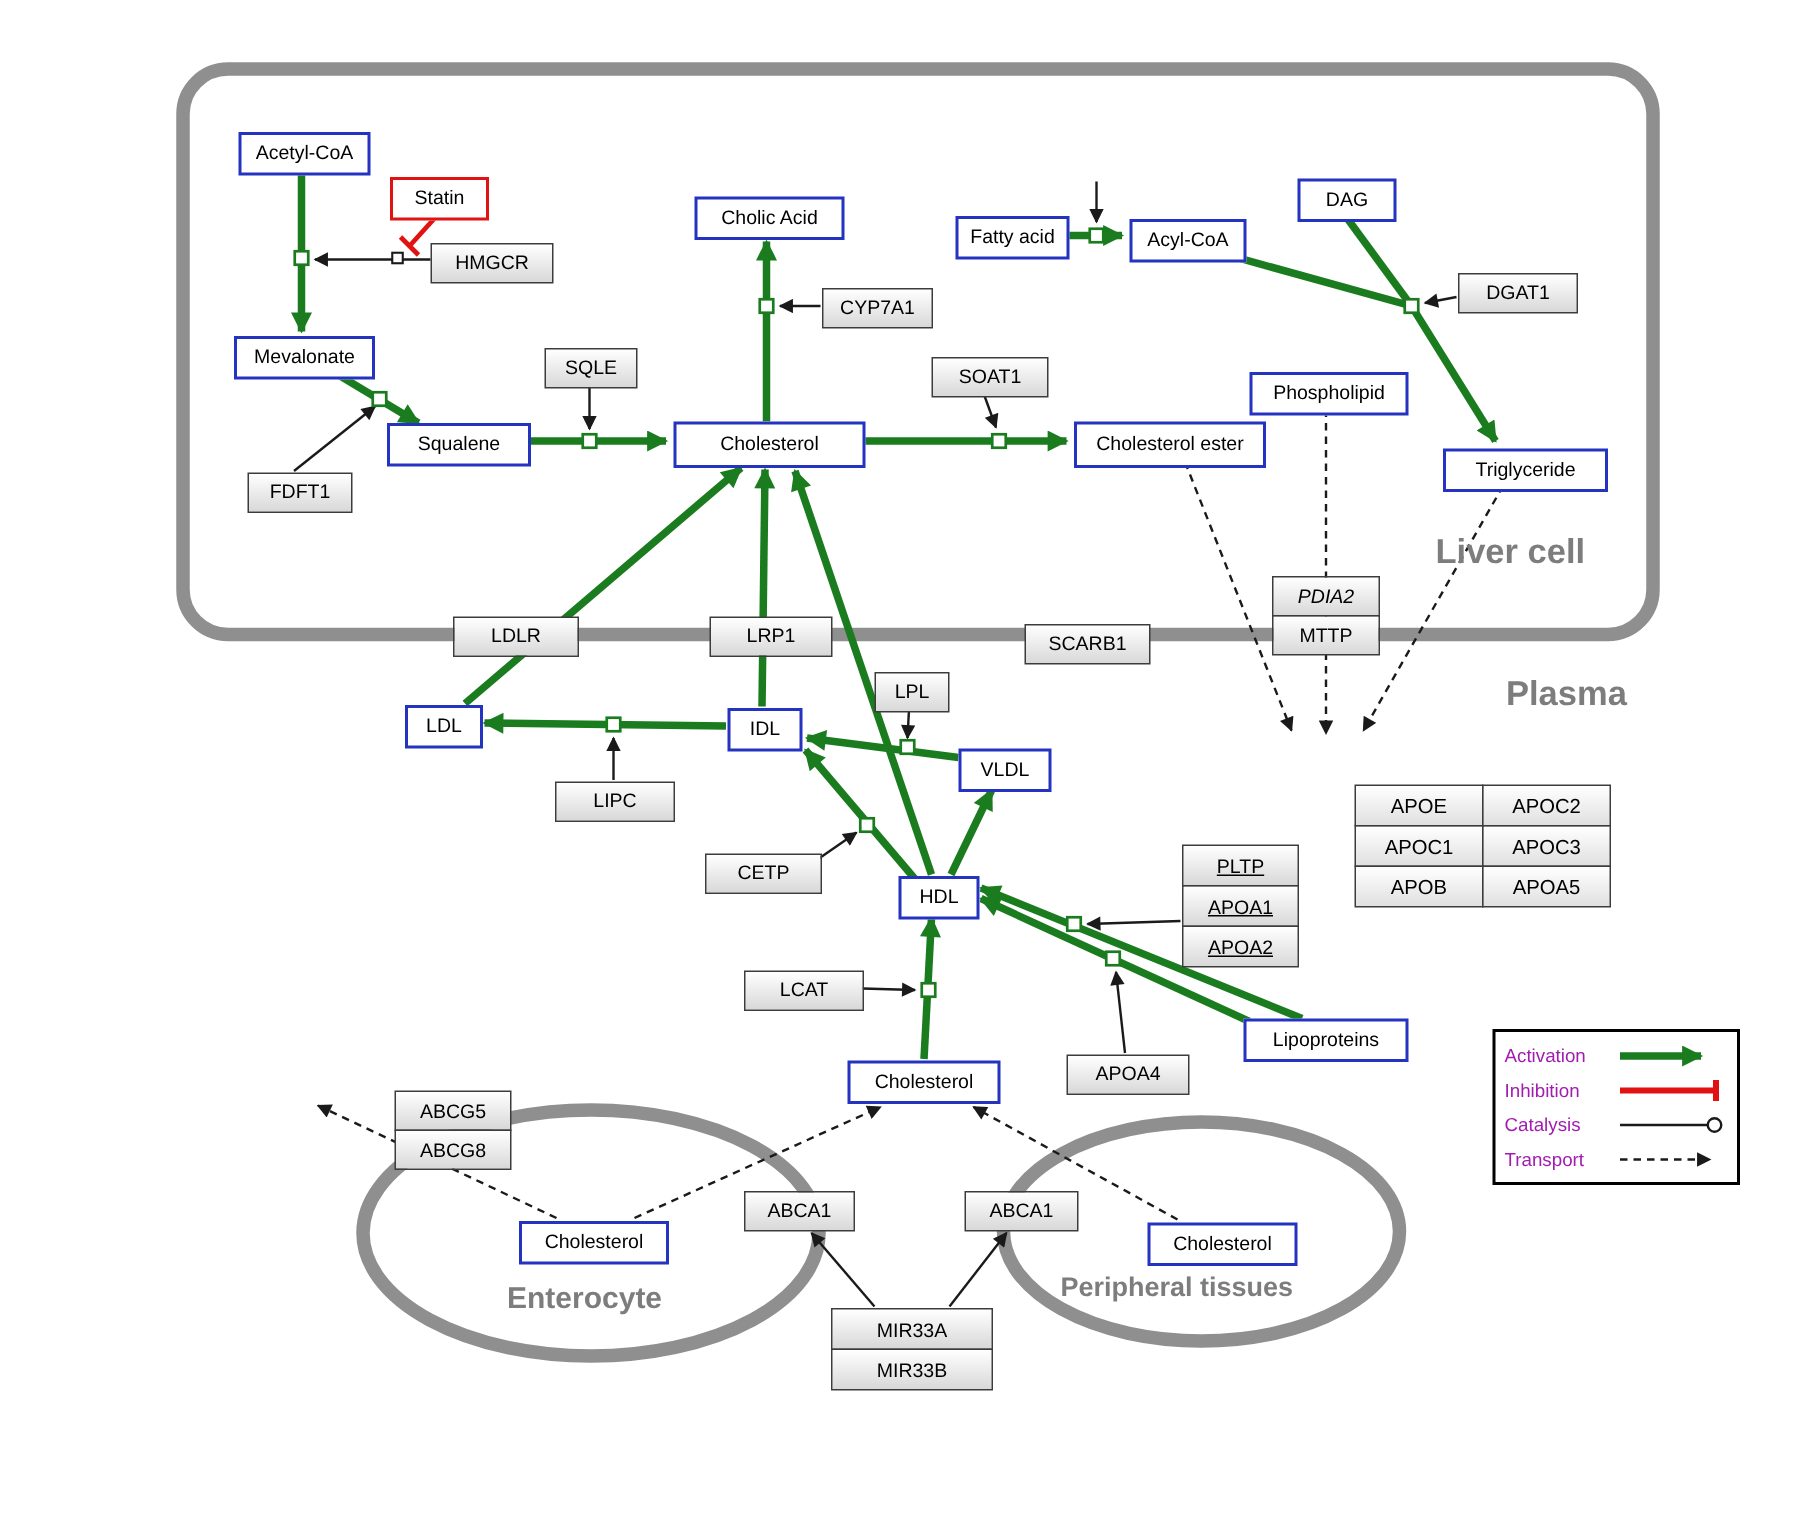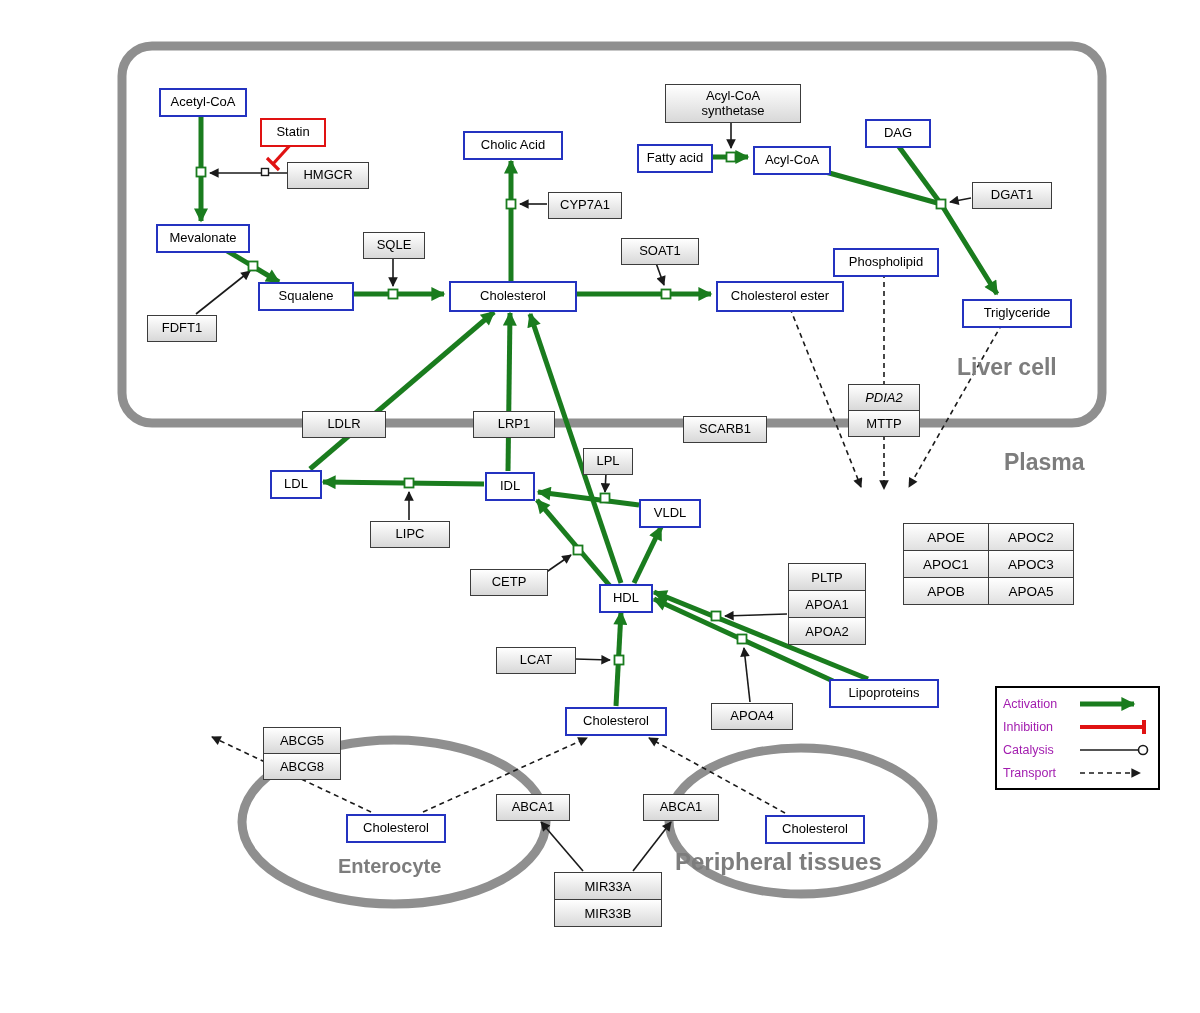--- a/index.html
+++ b/index.html
@@ -125,21 +125,21 @@
     </div>
   <div class="box statin" style="left:260px;top:118px;width:62px;height:25px;">
       <span>Statin</span>
     </div>
   <div class="box enz" style="left:287px;top:162px;width:80px;height:25px;">
       <span>HMGCR</span>
     </div>
   <div class="box met" style="left:156px;top:224px;width:90px;height:25px;">
       <span>Mevalonate</span>
     </div>
-  <div class="box enz" style="left:147px;top:315px;width:68px;height:25px;">
+  <div class="box enz" style="left:165px;top:315px;width:68px;height:25px;">
       <span>FDFT1</span>
     </div>
   <div class="box met" style="left:258px;top:282px;width:92px;height:25px;">
       <span>Squalene</span>
     </div>
   <div class="box enz" style="left:363px;top:232px;width:60px;height:25px;text-align:center;">
       <span>SQLE</span>
     </div>
   <div class="box met" style="left:449px;top:281px;width:124px;height:27px;">
       <span>Cholesterol</span>
@@ -148,23 +148,20 @@
       <span>Cholic Acid</span>
     </div>
   <div class="box enz" style="left:548px;top:192px;width:72px;height:25px;">
       <span>CYP7A1</span>
     </div>
   <div class="box enz" style="left:621px;top:238px;width:76px;height:25px;">
       <span>SOAT1</span>
     </div>
   <div class="box met" style="left:716px;top:281px;width:124px;height:27px;">
       <span>Cholesterol ester</span>
-    </div>
-  <div class="box enz" style="left:665px;top:84px;width:134px;height:37px;">
-      <span style="width:92px;">Acyl-CoA synthetase</span>
     </div>
   <div class="box met" style="left:637px;top:144px;width:72px;height:25px;">
       <span>Fatty acid</span>
     </div>
   <div class="box met" style="left:753px;top:146px;width:74px;height:25px;">
       <span>Acyl-CoA</span>
     </div>
   <div class="box met" style="left:865px;top:119px;width:62px;height:25px;">
       <span>DAG</span>
     </div>
@@ -209,21 +206,21 @@
     </div>
   <div class="box enz" style="left:470px;top:569px;width:76px;height:25px;">
       <span>CETP</span>
     </div>
   <div class="box met" style="left:599px;top:584px;width:50px;height:25px;">
       <span>HDL</span>
     </div>
   <div class="box enz" style="left:496px;top:647px;width:78px;height:25px;">
       <span>LCAT</span>
     </div>
-  <div class="stack" style="left:788px;top:563px;width:78px;">
+  <div class="stack" style="left:788px;top:563px;width:78px;text-decoration:underline;">
     <div class="cell" style="height:26px;">PLTP</div>
     <div class="cell" style="height:26px;">APOA1</div>
     <div class="cell" style="height:26px;">APOA2</div>
   </div>
   <div class="box enz" style="left:711px;top:703px;width:80px;height:25px;">
       <span>APOA4</span>
     </div>
   <div class="box met" style="left:829px;top:679px;width:106px;height:25px;">
       <span>Lipoproteins</span>
     </div>
@@ -257,21 +254,21 @@
       <span>Cholesterol</span>
     </div>
   <div class="stack" style="left:554px;top:872px;width:108px;">
     <div class="cell" style="height:26px;">MIR33A</div>
     <div class="cell" style="height:26px;">MIR33B</div>
   </div>
 
   <div class="region-label" style="left:957px;top:354px;font-size:23px;">Liver cell</div>
   <div class="region-label" style="left:968px;top:449px;font-size:23px;margin-left:36px;">Plasma</div>
   <div class="region-label" style="left:338px;top:855px;font-size:20px;">Enterocyte</div>
-  <div class="region-label" style="left:675px;top:848px;font-size:24px;">Peripheral tissues</div>
+  <div class="region-label" style="left:707px;top:848px;font-size:18px;">Peripheral tissues</div>
 
   <div class="legend">
     <div class="row">
       <span class="lab">Activation</span>
       <svg width="74" height="16">
         <path d="M2,8 L56,8" class="ga" marker-end="url(#ag)"></path>
       </svg>
     </div>
     <div class="row">
       <span class="lab">Inhibition</span>

